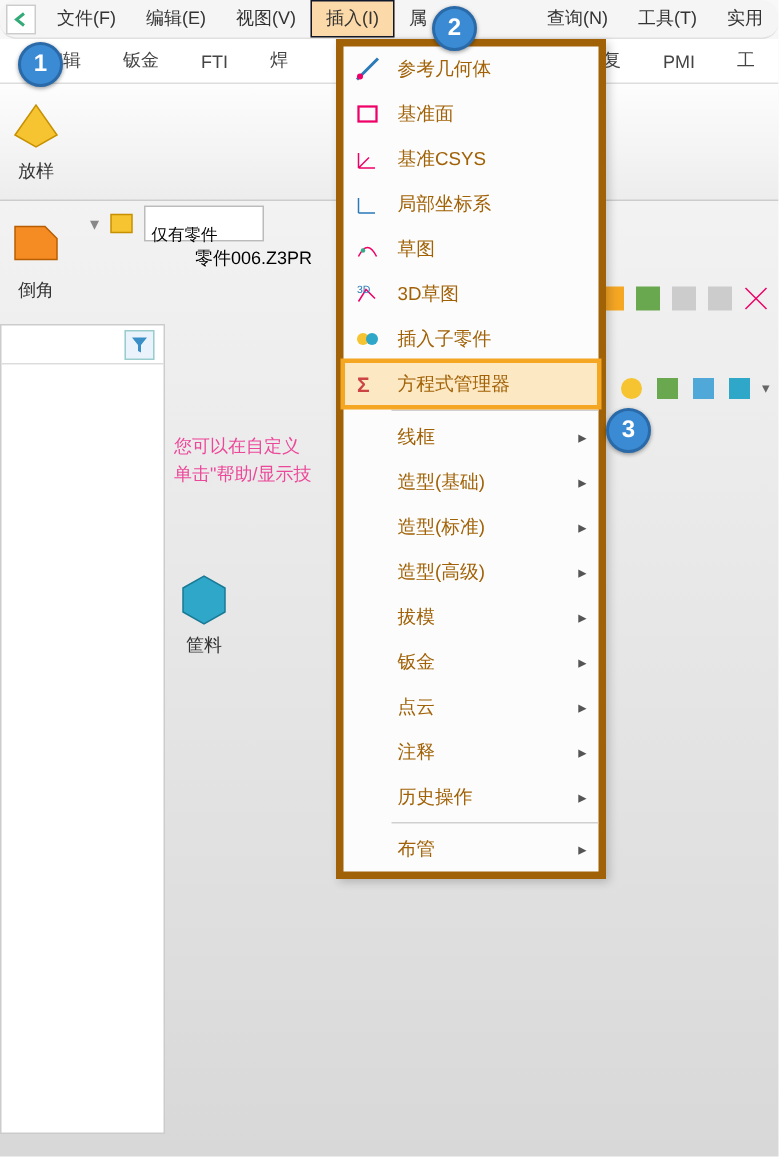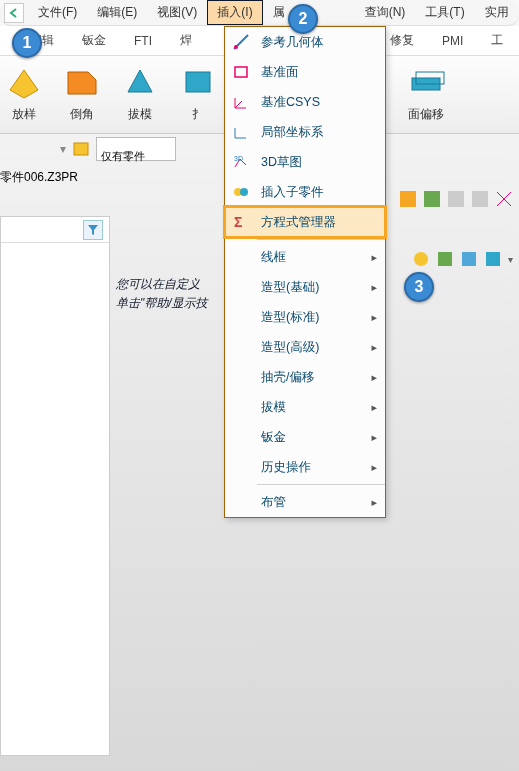--- a/index.html
+++ b/index.html
@@ -6,37 +6,37 @@
   body { width: 519px; height: 771px; background: linear-gradient(#f8f8f8, #d8d8d8); overflow: hidden; position: relative; }
 
   .menubar { height: 26px; background: #f5f5f5; display: flex; align-items: center; font-size: 12px; color: #333; border-bottom: 1px solid #e0e0e0; border-radius: 11px; }
   .menubar .arrow { width: 20px; height: 20px; margin: 2px 4px; display:flex; align-items:center; justify-content:center; background:#fff; border:1px solid #ccc; }
   .menubar-item { padding: 4px 10px; cursor: default; }
   .menubar-item.active { background: #fcd9a8; border:1px solid #0f172a; padding:3px 9px; }
 
   .tabbar { height: 30px; background: #fff; display:flex; align-items:center; font-size:12px; color:#444; padding-left:4px; border-bottom:1px solid #ddd; }
   .tabbar span { padding: 6px 14px; }
 
-  .ribbon { height: 78px; background: linear-gradient(#fdfdfd,#ededed); display:flex; align-items:flex-start; padding:6px 4px; gap:18px; border-bottom:1px solid #ccc; }
+  .ribbon { height: 78px; background: linear-gradient(#fdfdfd,#ededed); display:flex; align-items:flex-start; padding:6px 4px; gap:18px; border-bottom:1px solid #ccc;flex-direction:column; }
   .rib-btn { display:flex; flex-direction:column; align-items:center; font-size:12px; color:#333; gap:4px; }
   .rib-icon { width:40px; height:40px; }
 
   .docbar { height:30px; display:flex; align-items:center; font-size:12px; padding-left:60px; gap:6px; }
   .docbar .combo { width:80px; height:20px; border:1px solid #bbb; background:#fff; font-size:11px; padding:11px 4px; }
 
-  .filetab { height:26px; display:flex; align-items:center; font-size:12px; }
+  .filetab { height:26px; display:flex; font-size:12px; padding-left:130px; }
 
   .panel { position:absolute; top:216px; left:0; width:110px; height:540px; background:#fff; border:1px solid #ccc; }
   .panel-head { height:26px; display:flex; align-items:center; justify-content:flex-end; padding-right:6px; border-bottom:1px solid #ddd; }
   .panel-head .filter { width:20px; height:20px; background:#eaf3fb; border:1px solid #9cc; display:flex; align-items:center; justify-content:center; }
 
-  .hint { position:absolute; top:275px; left:116px; font-size:12px; color:#0f172a; line-height:1.6;font-style:italic; }
+  .hint { position:absolute; top:288px; left:116px; font-size:12px; color:#ec4899; line-height:1.6; }
 
   
-  .dropdown { position:absolute; top:26px; left:224px; width:162px; background:#fcfcfc; border:1px solid #a16207; box-shadow:2px 2px 6px rgba(0,0,0,.2); font-size:12.5px; color:#0c4a6e; }
+  .dropdown { position:absolute; top:26px; left:224px; width:180px; background:#fcfcfc; border:5px solid #a16207; box-shadow:2px 2px 6px rgba(0,0,0,.2); font-size:12.5px; color:#a16207; }
   .dd-item { display:flex; align-items:center; height:30px; padding-left:6px; gap:10px; position:relative; }
   .dd-icon { width:20px; height:20px; display:flex; align-items:center; justify-content:center; }
   .dd-item.submenu::after { content:"▸"; position:absolute; right:8px; color:#555; font-size:11px; }
   .dd-sep { height:1px; background:#d0d0d0; margin:2px 0 2px 32px; }
   .dd-item.highlight { background:#fde8c4; outline:3px solid #f5a623; outline-offset:-1px; }
 
   
   .righttools { position:absolute; top:190px; right:6px; display:flex; gap:6px; align-items:center; }
   .righttools2 { position:absolute; top:250px; right:6px; display:flex; gap:6px; align-items:center; }
   .tool-dot { width:18px; height:18px; }
@@ -208,20 +208,29 @@
     <span class="dd-icon">
         <svg width="18" height="18">
           <path d="M3 15 L3 5 M3 15 L14 15" stroke="#2a7ab8" fill="none"></path>
         </svg>
       </span>
     <span>局部坐标系</span>
   </div>
   <div class="dd-item">
     <span class="dd-icon">
         <svg width="18" height="18">
+          <path d="M3 14 Q9 2 15 14" stroke="#e06" fill="none"></path>
+          <circle cx="6" cy="10" r="1.5" fill="#3a8"></circle>
+        </svg>
+      </span>
+    <span>草图</span>
+  </div>
+  <div class="dd-item">
+    <span class="dd-icon">
+        <svg width="18" height="18">
           <path d="M3 14 L8 6 L14 12" stroke="#e06" fill="none"></path>
           <text x="2" y="8" font-size="7" fill="#2a7ab8">3D</text>
         </svg>
       </span>
     <span>3D草图</span>
   </div>
   <div class="dd-item">
     <span class="dd-icon">
         <svg width="18" height="18">
           <circle cx="6" cy="9" r="4" fill="#f5c430"></circle>
@@ -250,29 +259,33 @@
   <div class="dd-item submenu">
       <span class="dd-icon"></span>
       <span>造型(标准)</span>
     </div>
   <div class="dd-item submenu">
       <span class="dd-icon"></span>
       <span>造型(高级)</span>
     </div>
   <div class="dd-item submenu">
       <span class="dd-icon"></span>
-      <span>抽壳/偏移</span>
-    </div>
-  <div class="dd-item submenu">
-      <span class="dd-icon"></span>
       <span>拔模</span>
     </div>
   <div class="dd-item submenu">
       <span class="dd-icon"></span>
       <span>钣金</span>
+    </div>
+  <div class="dd-item submenu">
+      <span class="dd-icon"></span>
+      <span>点云</span>
+    </div>
+  <div class="dd-item submenu">
+      <span class="dd-icon"></span>
+      <span>注释</span>
     </div>
   <div class="dd-item submenu">
       <span class="dd-icon"></span>
       <span>历史操作</span>
     </div>
   <div class="dd-sep"></div>
   <div class="dd-item submenu">
       <span class="dd-icon"></span>
       <span>布管</span>
     </div>

